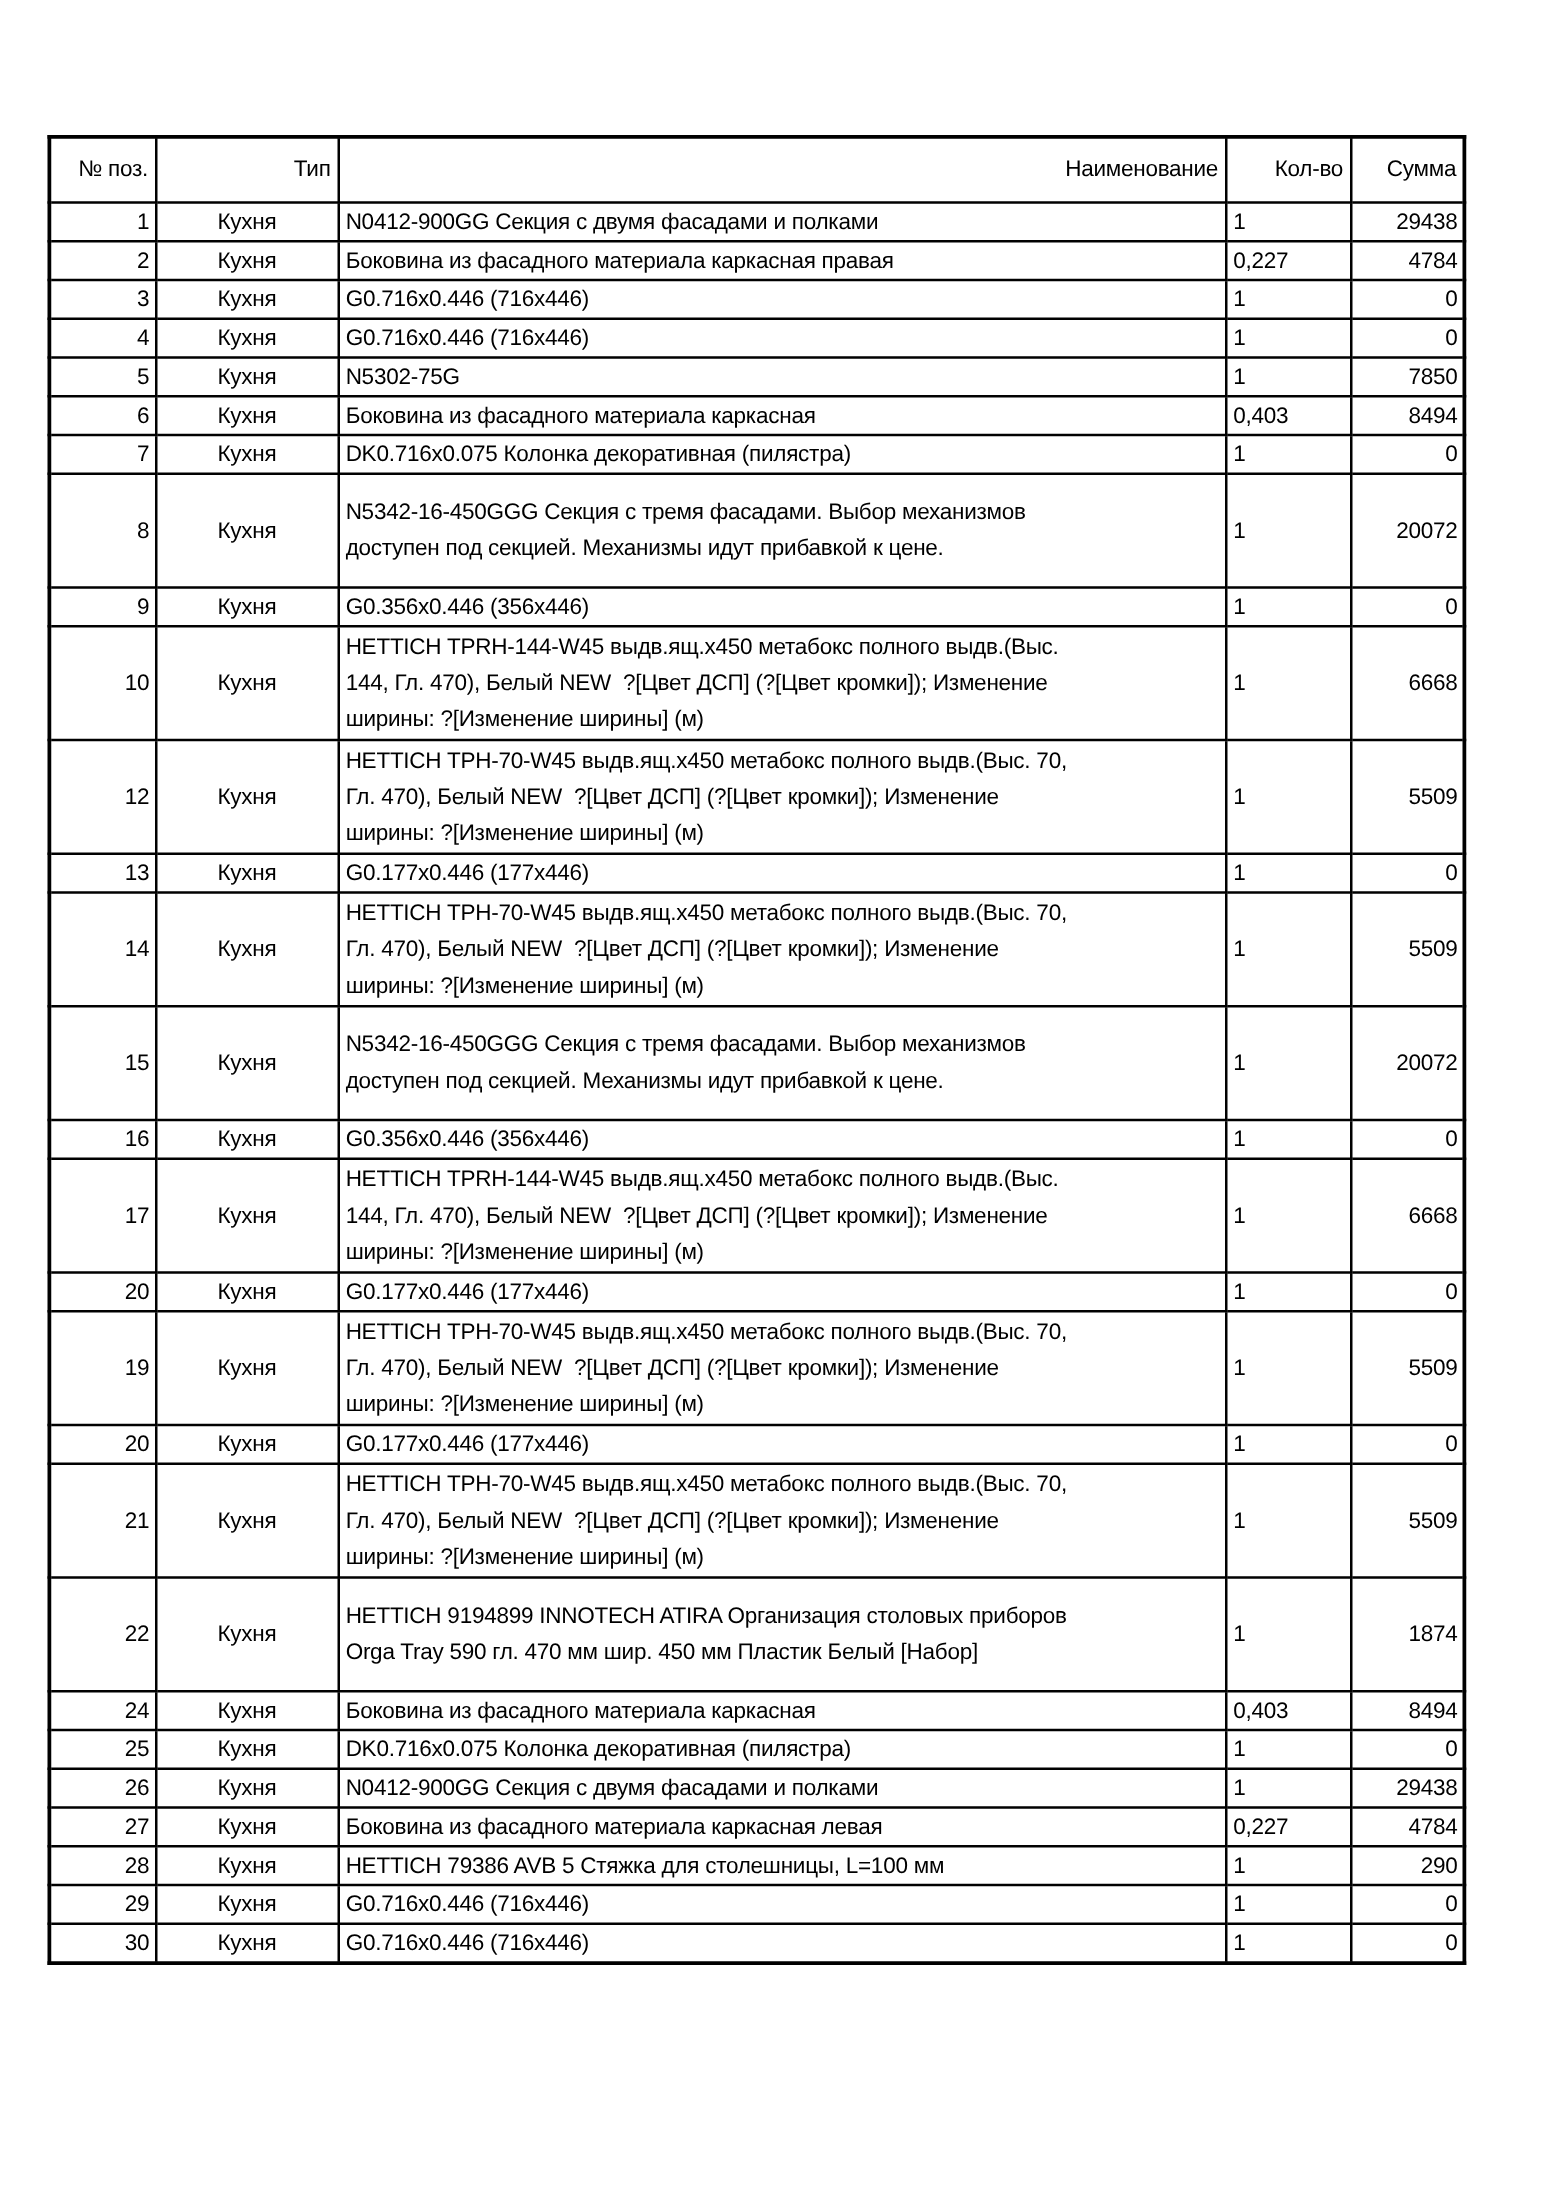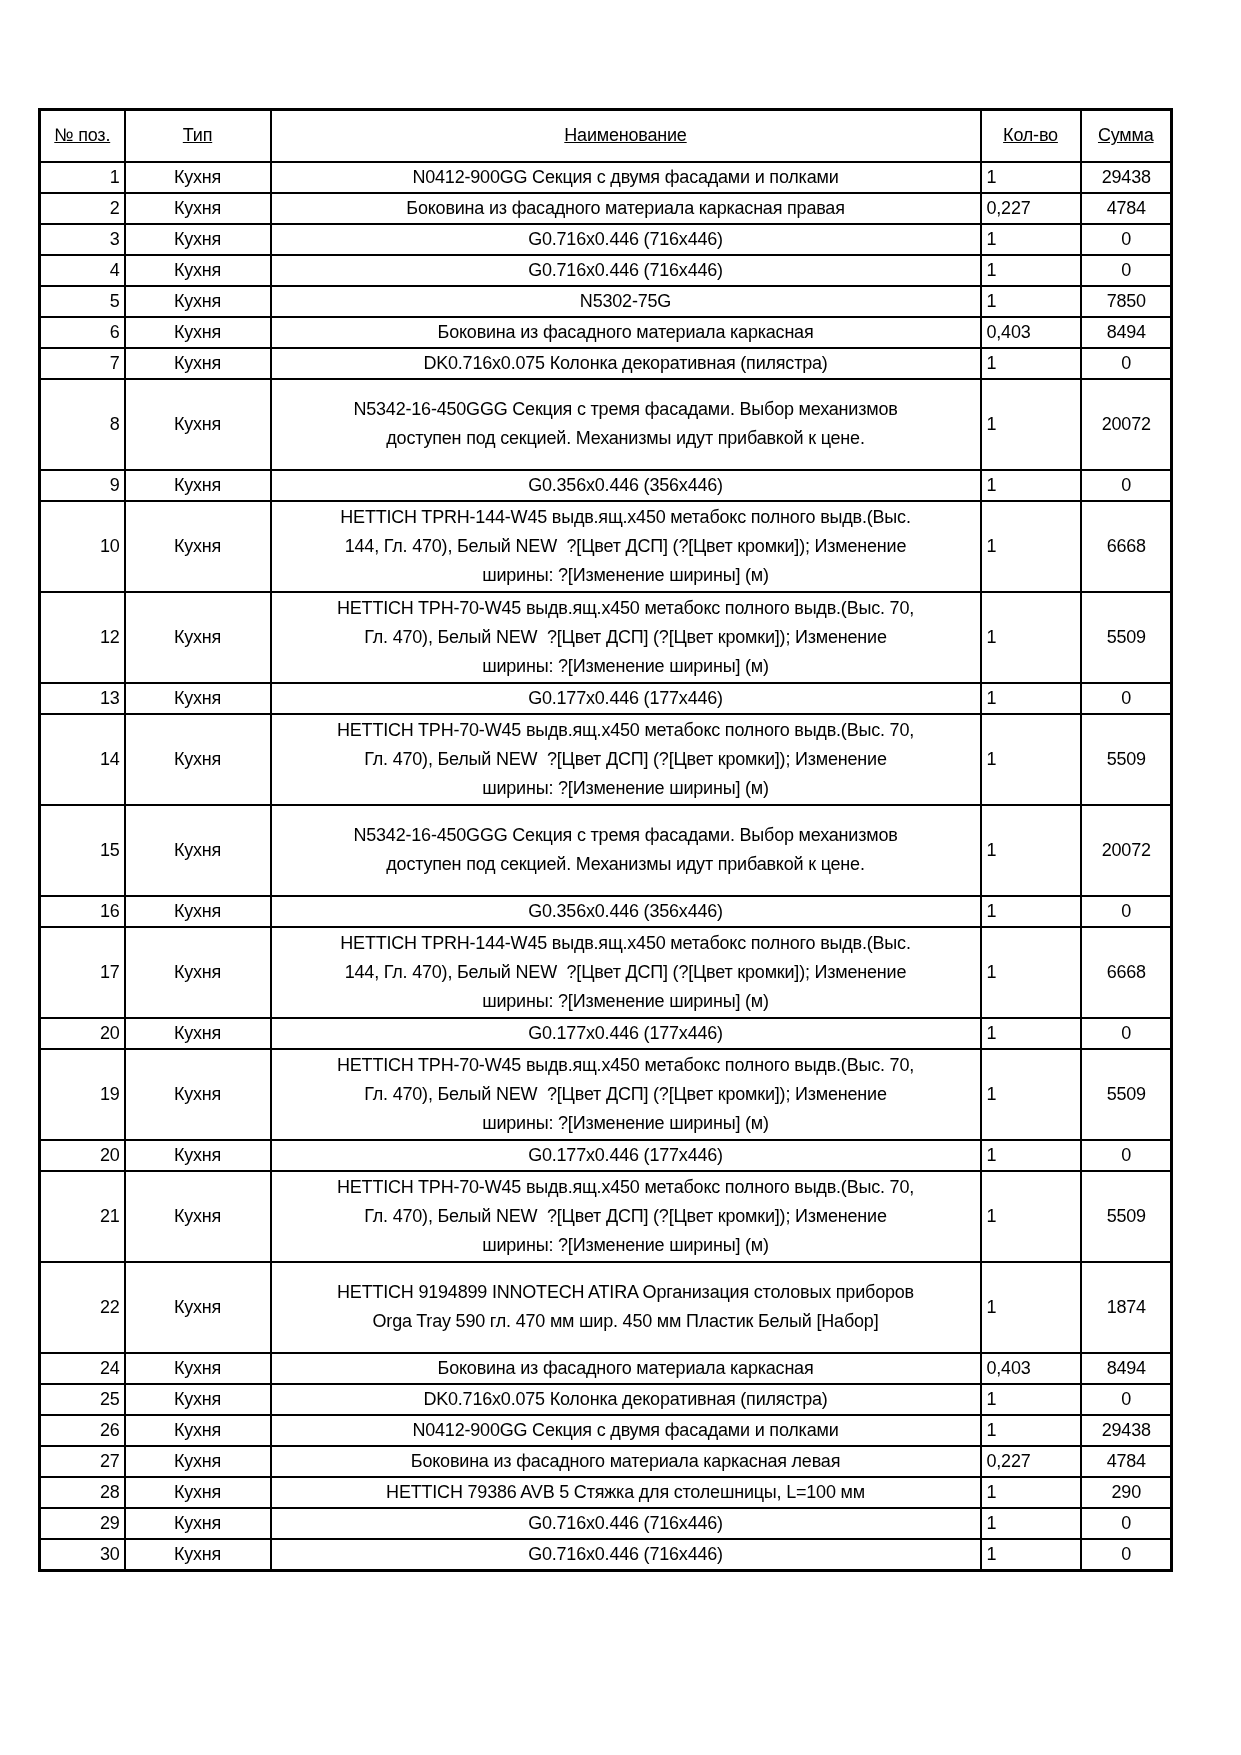--- a/index.html
+++ b/index.html
@@ -28,31 +28,30 @@
     font-size: 18px;
     line-height: 29px;
     vertical-align: middle;
     padding: 0 5px;
     overflow: hidden;
     letter-spacing: -0.2px;
   }
   thead tr { height: 52px; }
   thead th {
     font-weight: normal;
-    text-align: center;
+    text-align: right;
     white-space: nowrap;
-    text-decoration: underline;
   }
   tbody tr { height: 31px; }
   tbody tr.tall { height: 91px; }
   td.c-pos  { text-align: right; padding-right: 4px; }
   td.c-type { text-align: center; }
-  td.c-name { text-align: center; white-space: pre-wrap; }
+  td.c-name { text-align: left; white-space: pre-wrap; }
   td.c-qty  { text-align: left; }
-  td.c-sum  { text-align: center; padding-right: 4px; }
+  td.c-sum  { text-align: right; padding-right: 4px; }
 </style>
 </head>
 <body>
 
 <div class="sheet">
   <table class="items">
     <colgroup>
       <col style="width:85px">
       <col style="width:146px">
       <col style="width:710px">

